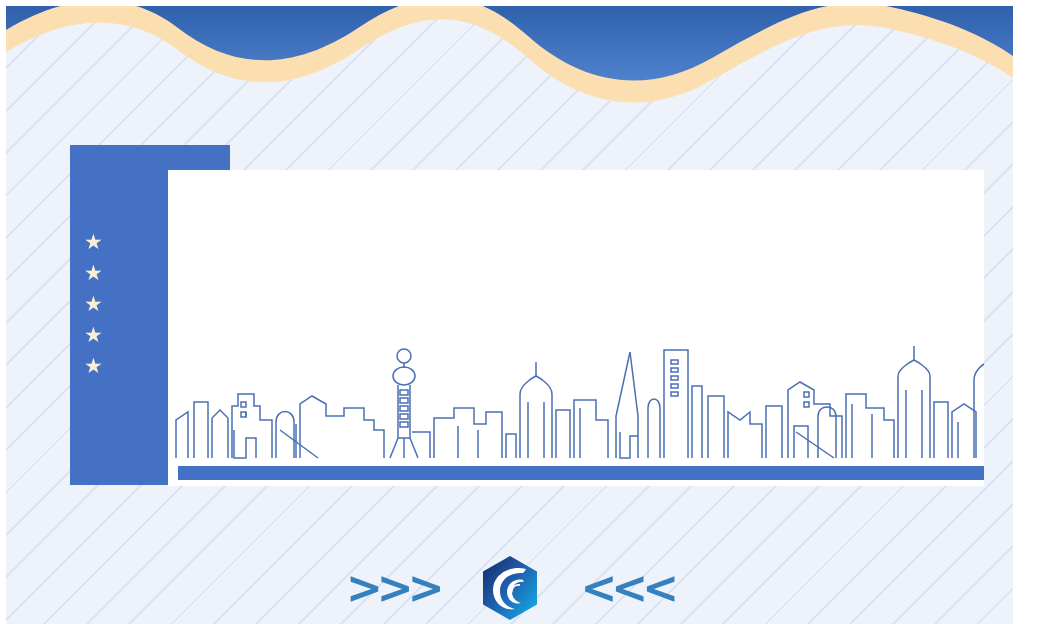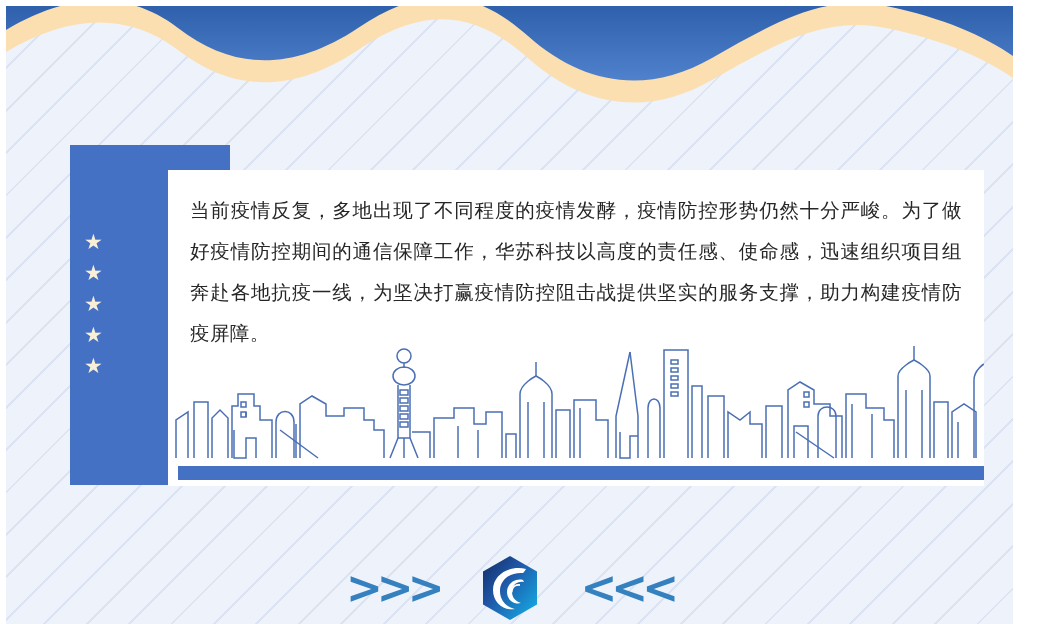--- a/index.html
+++ b/index.html
@@ -186,21 +186,20 @@
         <div class="star">★</div>
         <div class="star">★</div>
         <div class="star">★</div>
         <div class="star">★</div>
         <div class="star">★</div>
       </div>
     </div>
 
     <div id="card">
 
-      <div id="card-text">当前疫情反复，多地出现了不同程度的疫情发酵，疫情防控形势仍然十分严峻。为了做好疫情防控期间的通信保障工作，华苏科技以高度的责任感、使命感，迅速组织项目组奔赴各地抗疫一线，为坚决打赢疫情防控阻击战提供坚实的服务支撑，助力构建疫情防疫屏障。</div>
 
       <div id="skyline">
         <svg viewBox="0 0 816 120" preserveAspectRatio="none">
           <g fill="none" stroke="#4a6fb5" stroke-width="1.5" stroke-linejoin="miter">
 
             <path d="M8,112 L8,74 L20,66 L20,112"></path>
             <path d="M26,112 L26,56 L40,56 L40,112"></path>
             <path d="M44,112 L44,72 L52,64 L60,72 L60,112"></path>
             <path d="M64,112 L64,60 L70,60 L70,48 L86,48 L86,60 L92,60 L92,74 L104,74 L104,112"></path>
             <rect x="73" y="56" width="5" height="5"></rect>

